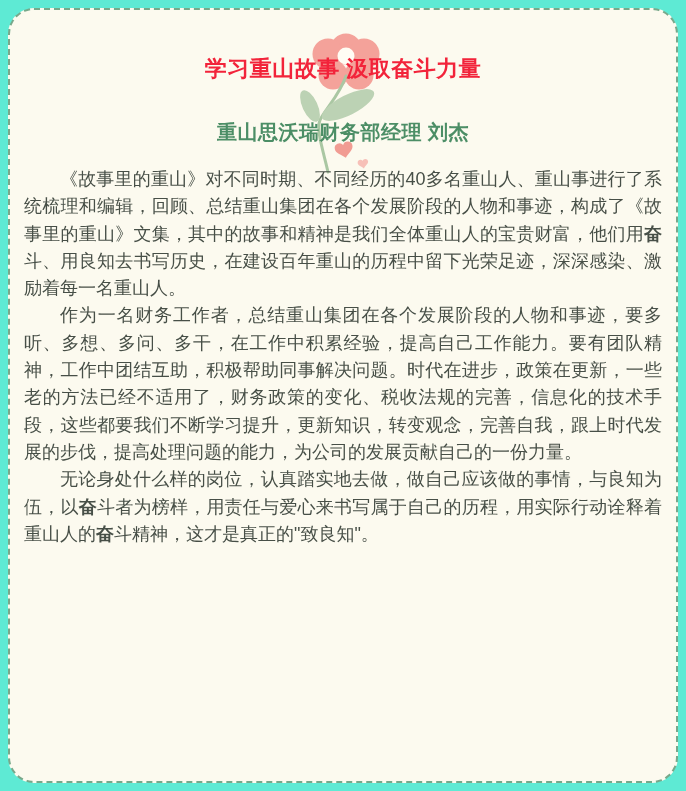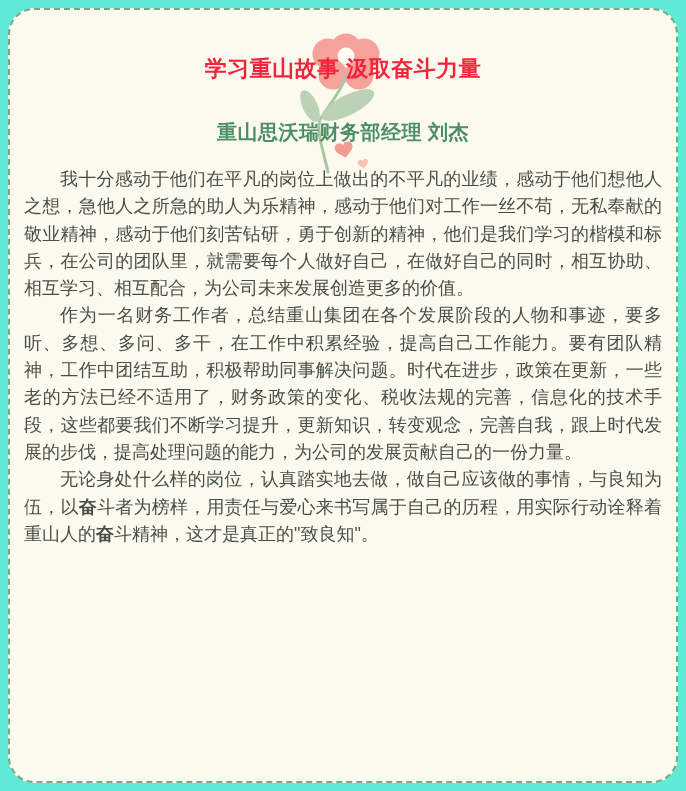--- a/index.html
+++ b/index.html
@@ -62,20 +62,20 @@
       <ellipse cx="28" cy="76" rx="17" ry="7.5" transform="rotate(65 28 76)" fill="#bcd2b4"></ellipse>
       <ellipse cx="66" cy="75" rx="29" ry="10" transform="rotate(-27 66 75)" fill="#bcd2b4"></ellipse>
       <path d="M62 128 C58.5 123.5 53 122 53 117 a4.8 4.8 0 0 1 9 -2.2 a4.8 4.8 0 0 1 9 2.2 c0 5 -5.5 6.5 -9 11 z" transform="rotate(-12 62 119)" fill="#f19c93"></path>
       <path d="M81 138.5 C79 135.8 75.7 134.9 75.7 132 a2.9 2.9 0 0 1 5.3 -1.3 a2.9 2.9 0 0 1 5.3 1.3 c0 2.9 -3.3 3.8 -5.3 6.5 z" transform="rotate(-10 81 133)" fill="#f7c0b8"></path>
     </svg>
 
     <div class="content">
       <h1 class="title" style="color: rgb(242, 35, 58);">学习重山故事 汲取奋斗力量</h1>
       <div class="byline" style="color: rgb(76, 142, 102);">重山思沃瑞财务部经理 刘杰</div>
       <div class="body" style="color: rgb(71, 79, 71);">
-          <p><span>我十分感动于他们在平凡的岗位上做出的不平凡的业绩，感动于他们想他人之想，急他人之所急的助人为乐精神，感动于他们对工作一丝不苟，无私奉献的敬业精神，感动于他们刻苦钻研，勇于创新的精神，他们是我们学习的楷模和标兵，在公司的团队里，就需要每个人做好自己，在做好自己的同时，相互协助、相互学习、相互配合，为公司未来发展创造更多的价值。</span></p>
+          <p><span>《故事里的重山》对不同时期、不同经历的40多名重山人、重山事进行了系统梳理和编辑，回顾、总结重山集团在各个发展阶段的人物和事迹，构成了《故事里的重山》文集，其中的故事和精神是我们全体重山人的宝贵财富，他们用</span><b>奋</b><span>斗、用良知去书写历史，在建设百年重山的历程中留下光荣足迹，深深感染、激励着每一名重山人。</span></p>
           <p><span>作为一名财务工作者，总结重山集团在各个发展阶段的人物和事迹，要多听、多想、多问、多干，在工作中积累经验，提高自己工作能力。要有团队精神，工作中团结互助，积极帮助同事解决问题。时代在进步，政策在更新，一些老的方法已经不适用了，财务政策的变化、税收法规的完善，信息化的技术手段，这些都要我们不断学习提升，更新知识，转变观念，完善自我，跟上时代发展的步伐，提高处理问题的能力，为公司的发展贡献自己的一份力量。</span></p>
           <p><span>无论身处什么样的岗位，认真踏实地去做，做自己应该做的事情，与良知为伍，以</span><b>奋</b><span>斗者为榜样，用责任与爱心来书写属于自己的历程，用实际行动诠释着重山人的</span><b>奋</b><span>斗精神，这才是真正的"致良知"。</span></p>
         </div>
     </div>
 
   </div>
 </div>
 
 </body></html>

